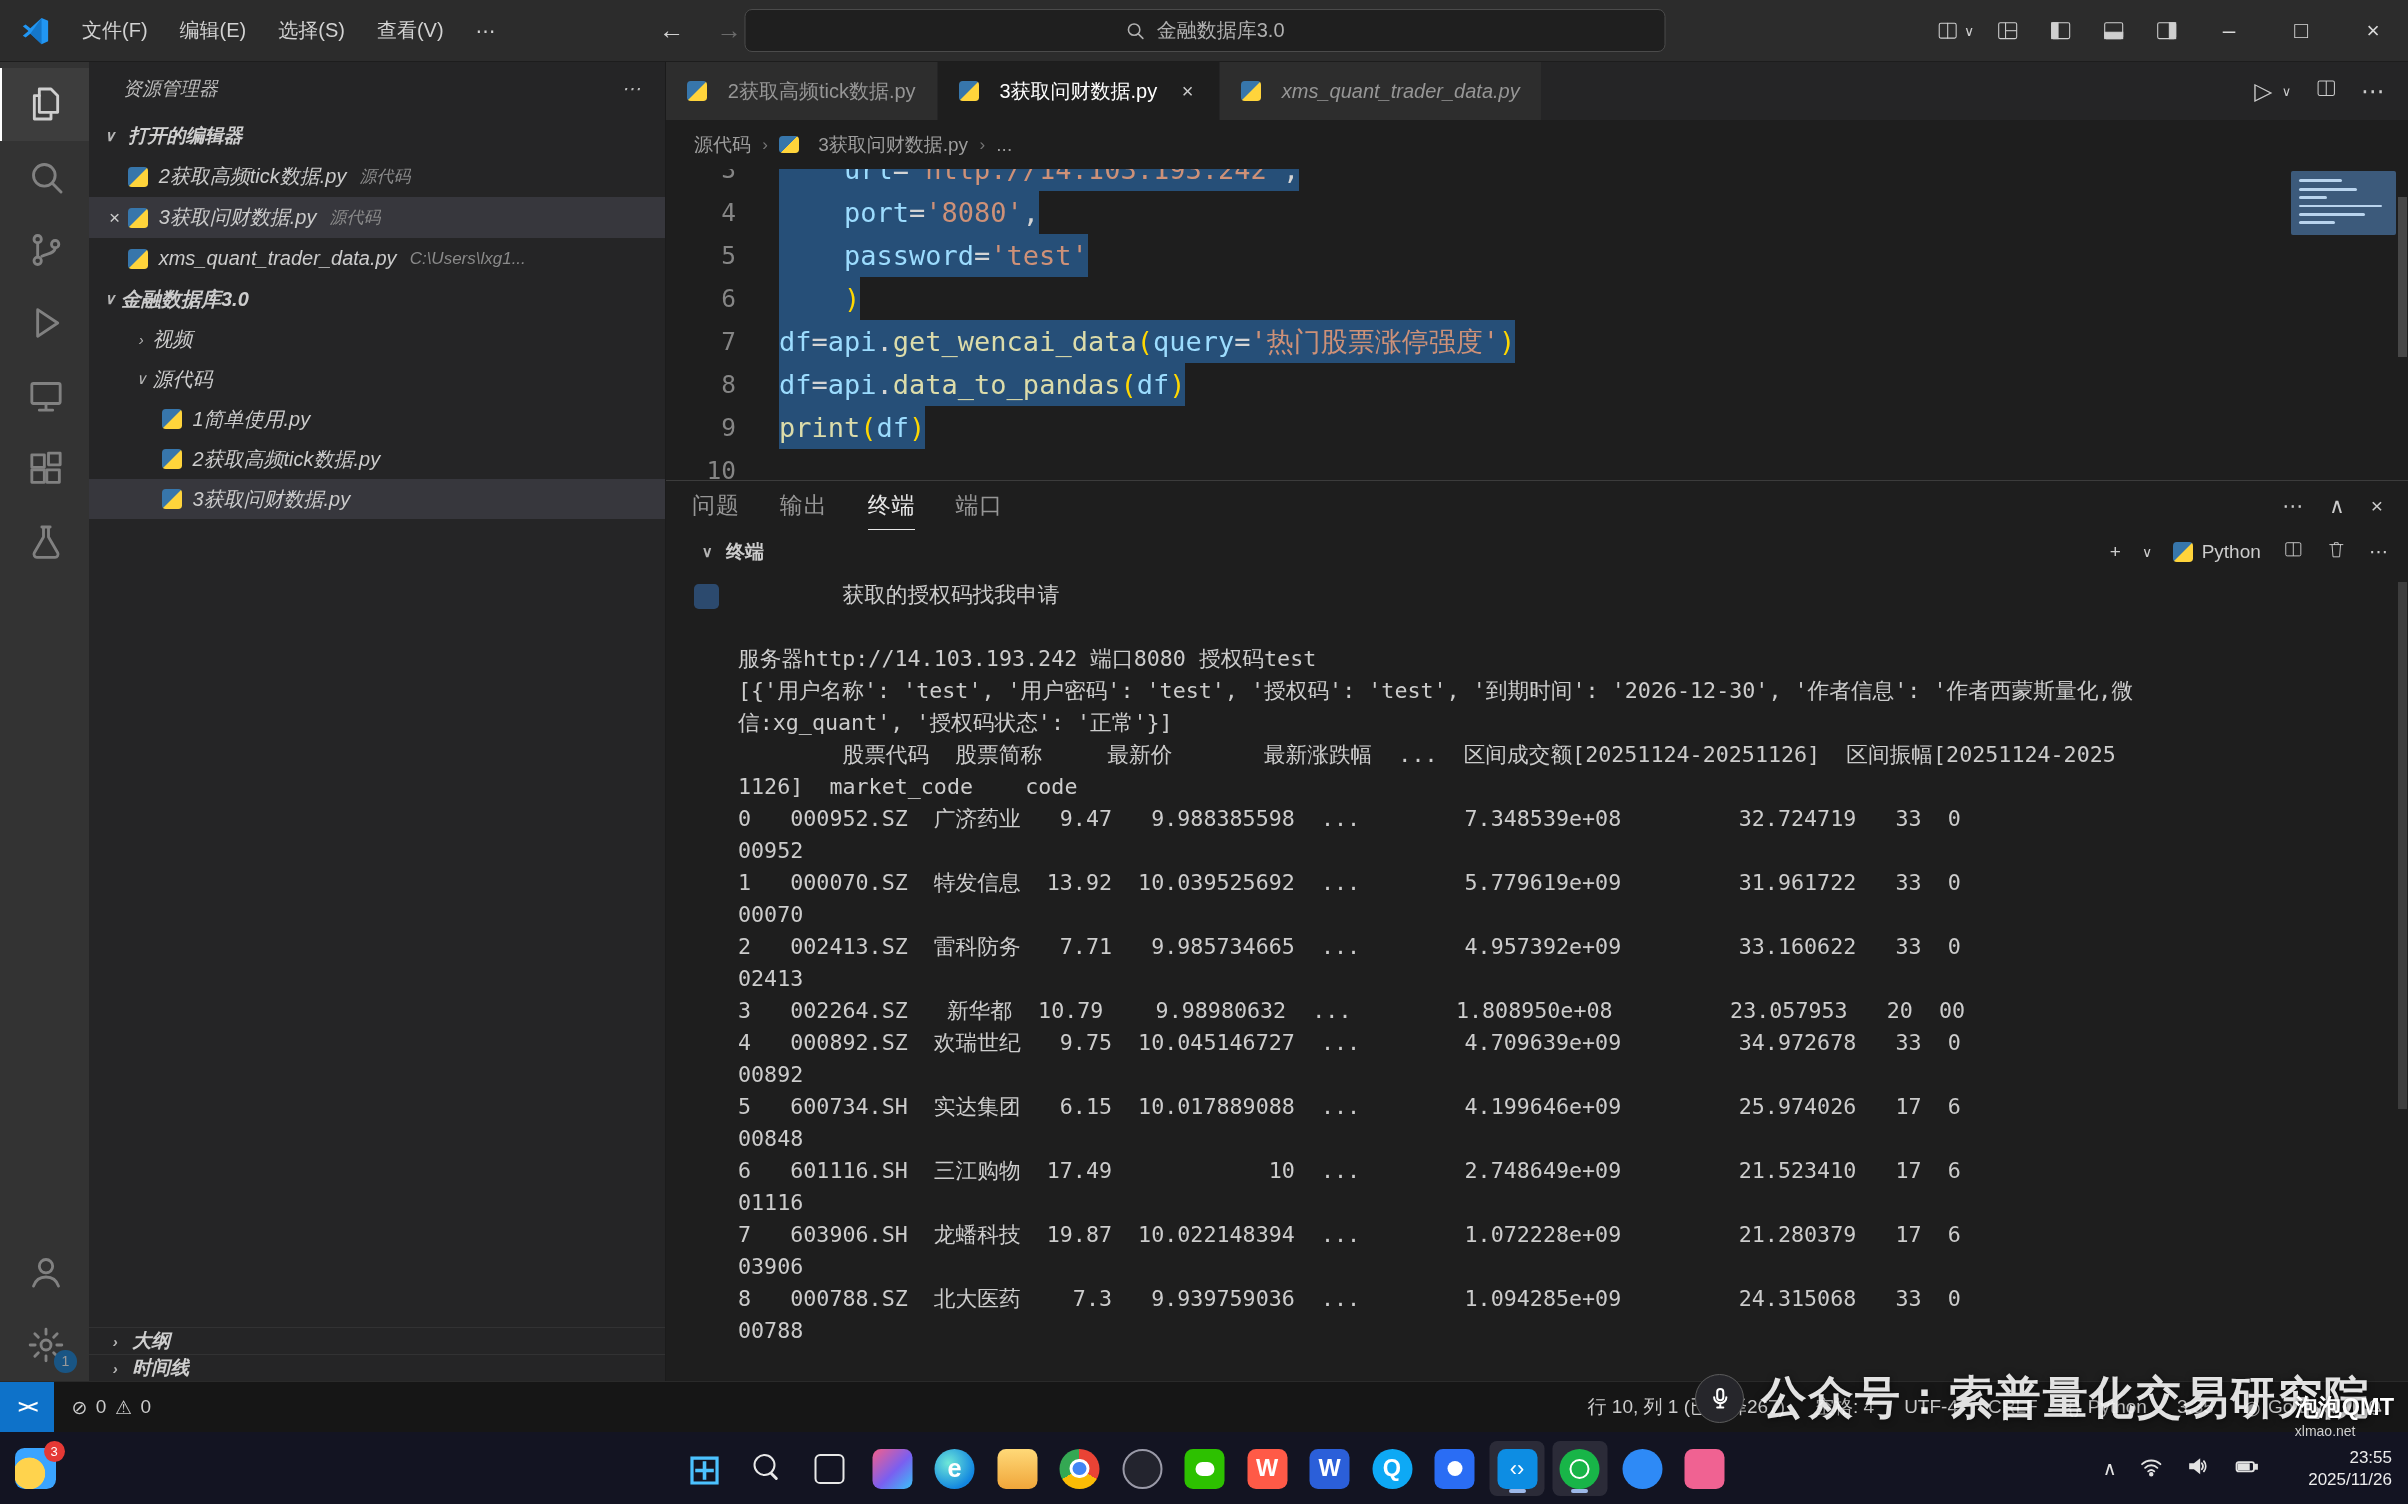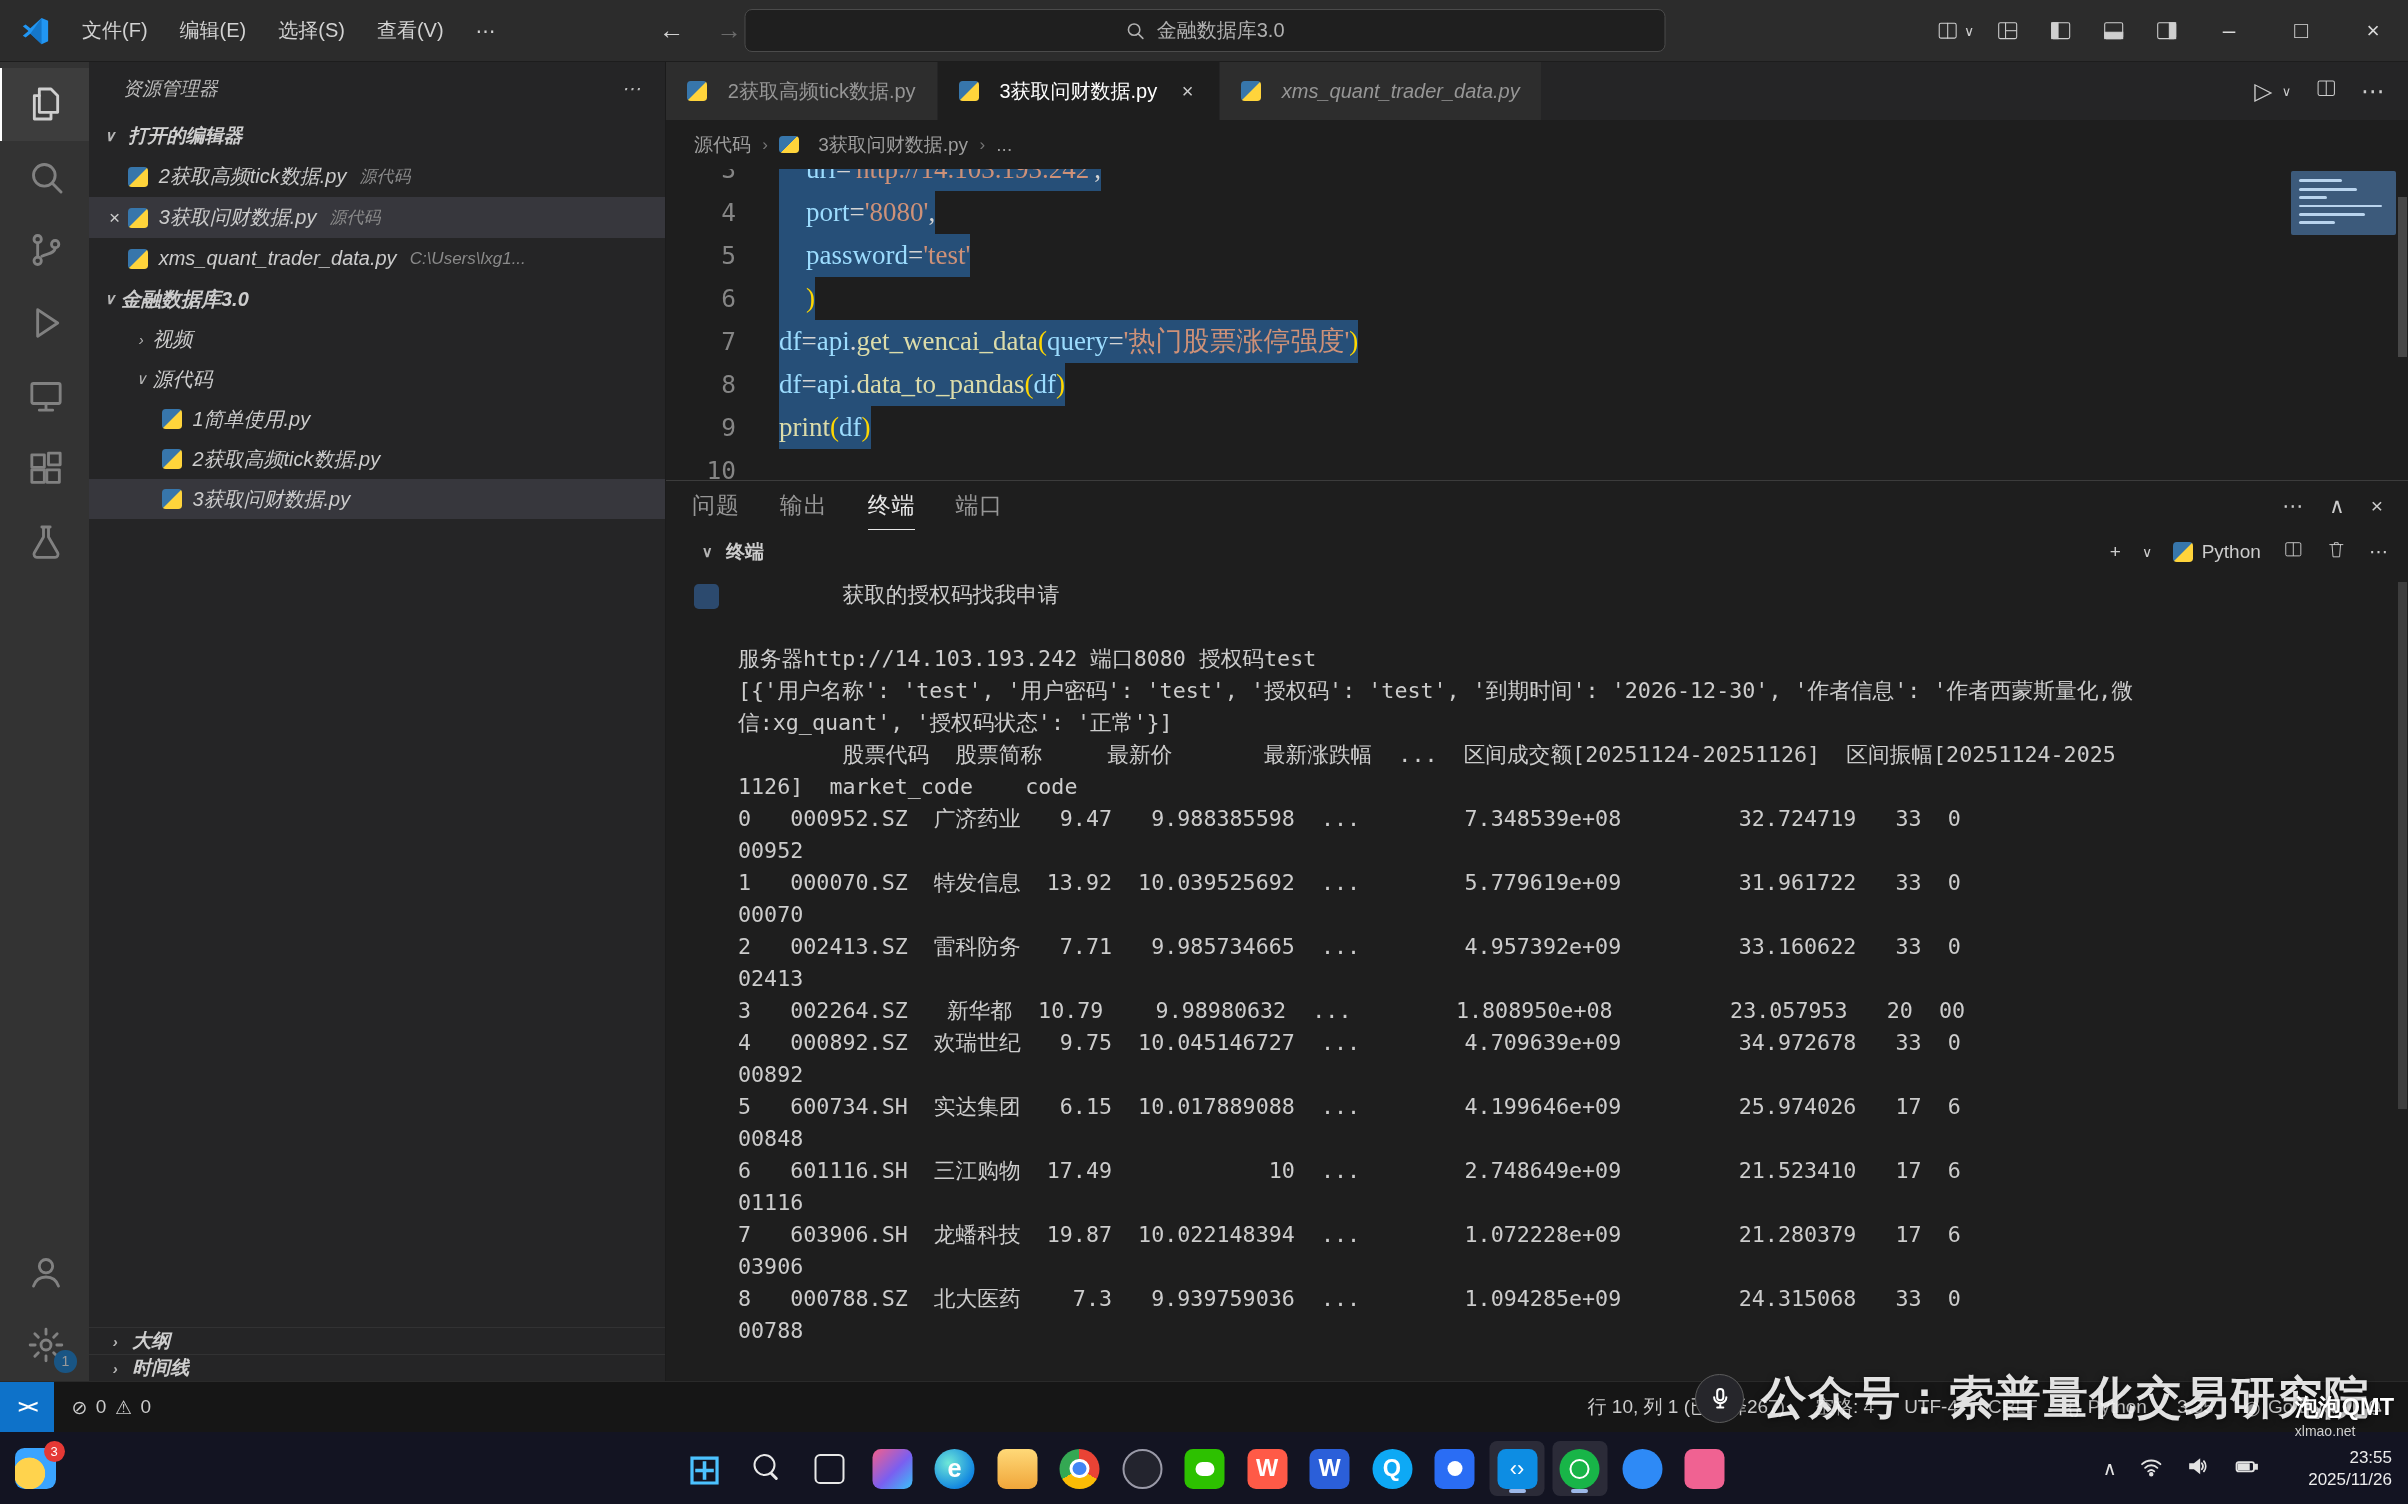--- a/index.html
+++ b/index.html
@@ -67,21 +67,21 @@
 .tab-actions{margin-left:auto;display:flex;align-items:center;gap:22.6px;padding-right:24.5px;color:#cccccc;font-size:23.5px;}
 .tab-actions svg{width:24.5px;height:24.5px;stroke:#cccccc;}
 .small-caret{font-size:13px;margin-left:-13px;}
 .breadcrumb{flex:0 0 49px;display:flex;align-items:center;gap:11.3px;padding-left:28px;color:#9d9d9d;font-size:19px;background:#1e1e1e;}
 .bc-sep{color:#767676;font-size:17px;}
 .codearea{flex:0 0 311px;position:relative;overflow:hidden;background:#1e1e1e;}
 .codescroll{position:absolute;top:-21px;left:0;right:132px;}
 .code-line{display:flex;height:43px;align-items:center;font-family:"DejaVu Sans Mono",monospace;font-size:27px;}
 .ln{flex:0 0 70px;text-align:right;color:#858585;font-size:24.5px;margin-right:43px;font-family:"DejaVu Sans Mono",monospace;}
 .lc{white-space:pre;height:43px;line-height:43px;}
-.lc.sel{background:#264f78;font-family:Liberation Serif, serif;}
+.lc.sel{background:#264f78;}
 .tk-v{color:#9cdcfe}.tk-s{color:#ce9178}.tk-f{color:#dcdcaa}.tk-w{color:#d4d4d4}.tk-b{color:#ffd700}
 .minimap{position:absolute;right:13px;top:0;width:105px;height:100%;}
 .mm-sel{margin-top:1.9px;height:64px;background:rgba(85,140,200,.55);border-radius:1.9px;padding:8.5px 7.5px 0 7.5px;}
 .mm-line{height:2.8px;background:#b9d4ee;border-radius:1.9px;margin-bottom:5.6px;}
 .editor-scrollthumb{position:absolute;right:1.9px;top:28px;width:9.4px;height:160px;background:rgba(121,121,121,.45);}
 
 
 .panel{flex:1;border-top:0.9px solid #3c3c3c;display:flex;flex-direction:column;min-height:0;}
 .panelbar{flex:0 0 49px;display:flex;align-items:center;padding:0 26px;gap:40px;}
 .ptab{color:#969696;font-size:23px;height:49px;display:flex;align-items:center;border-bottom:1.9px solid transparent;letter-spacing:0.9px;}

